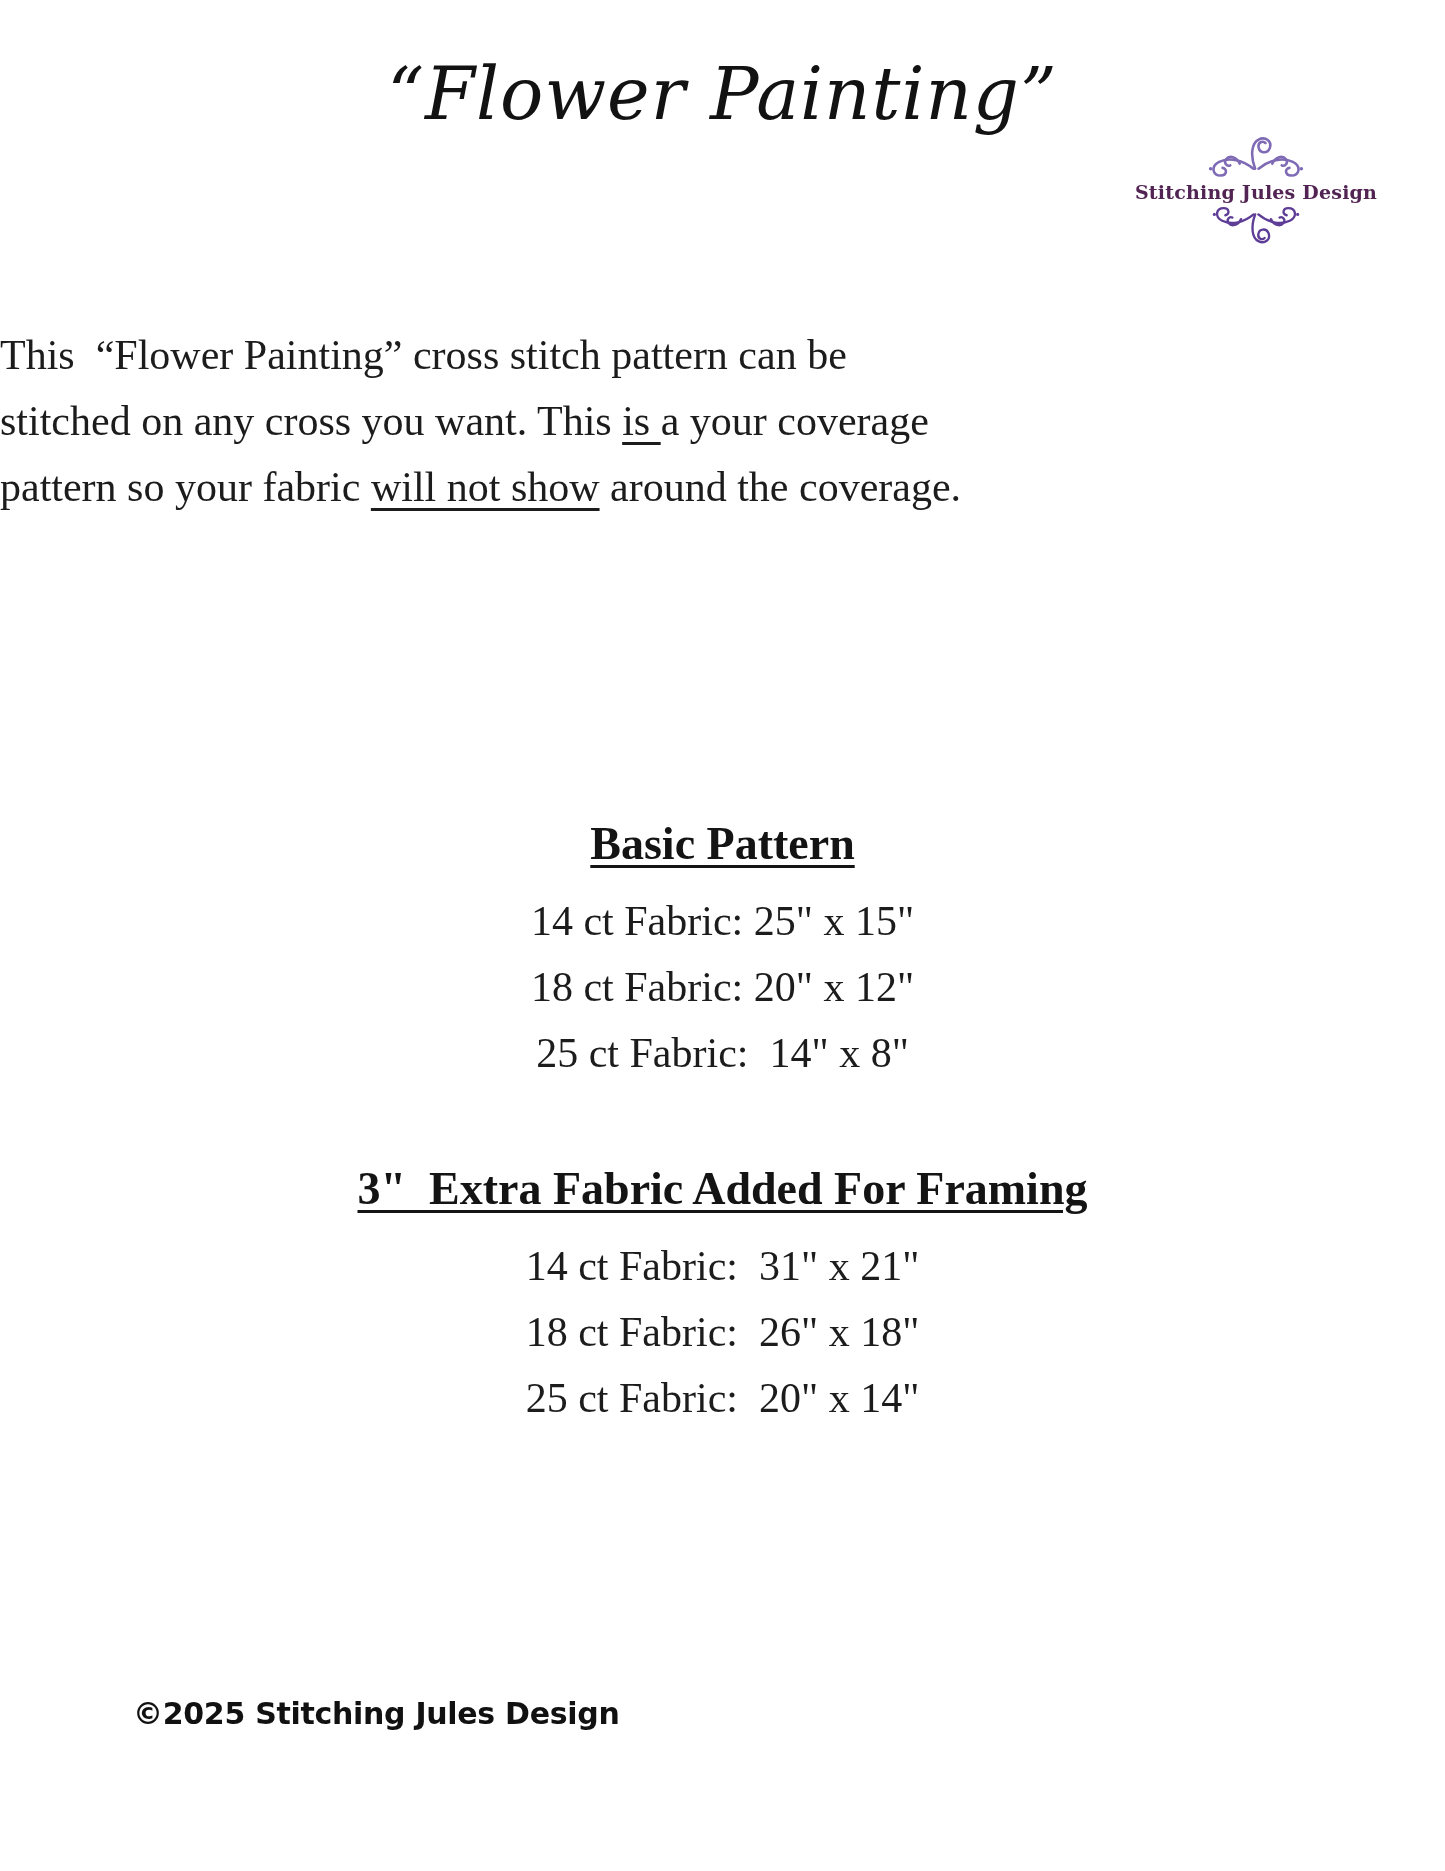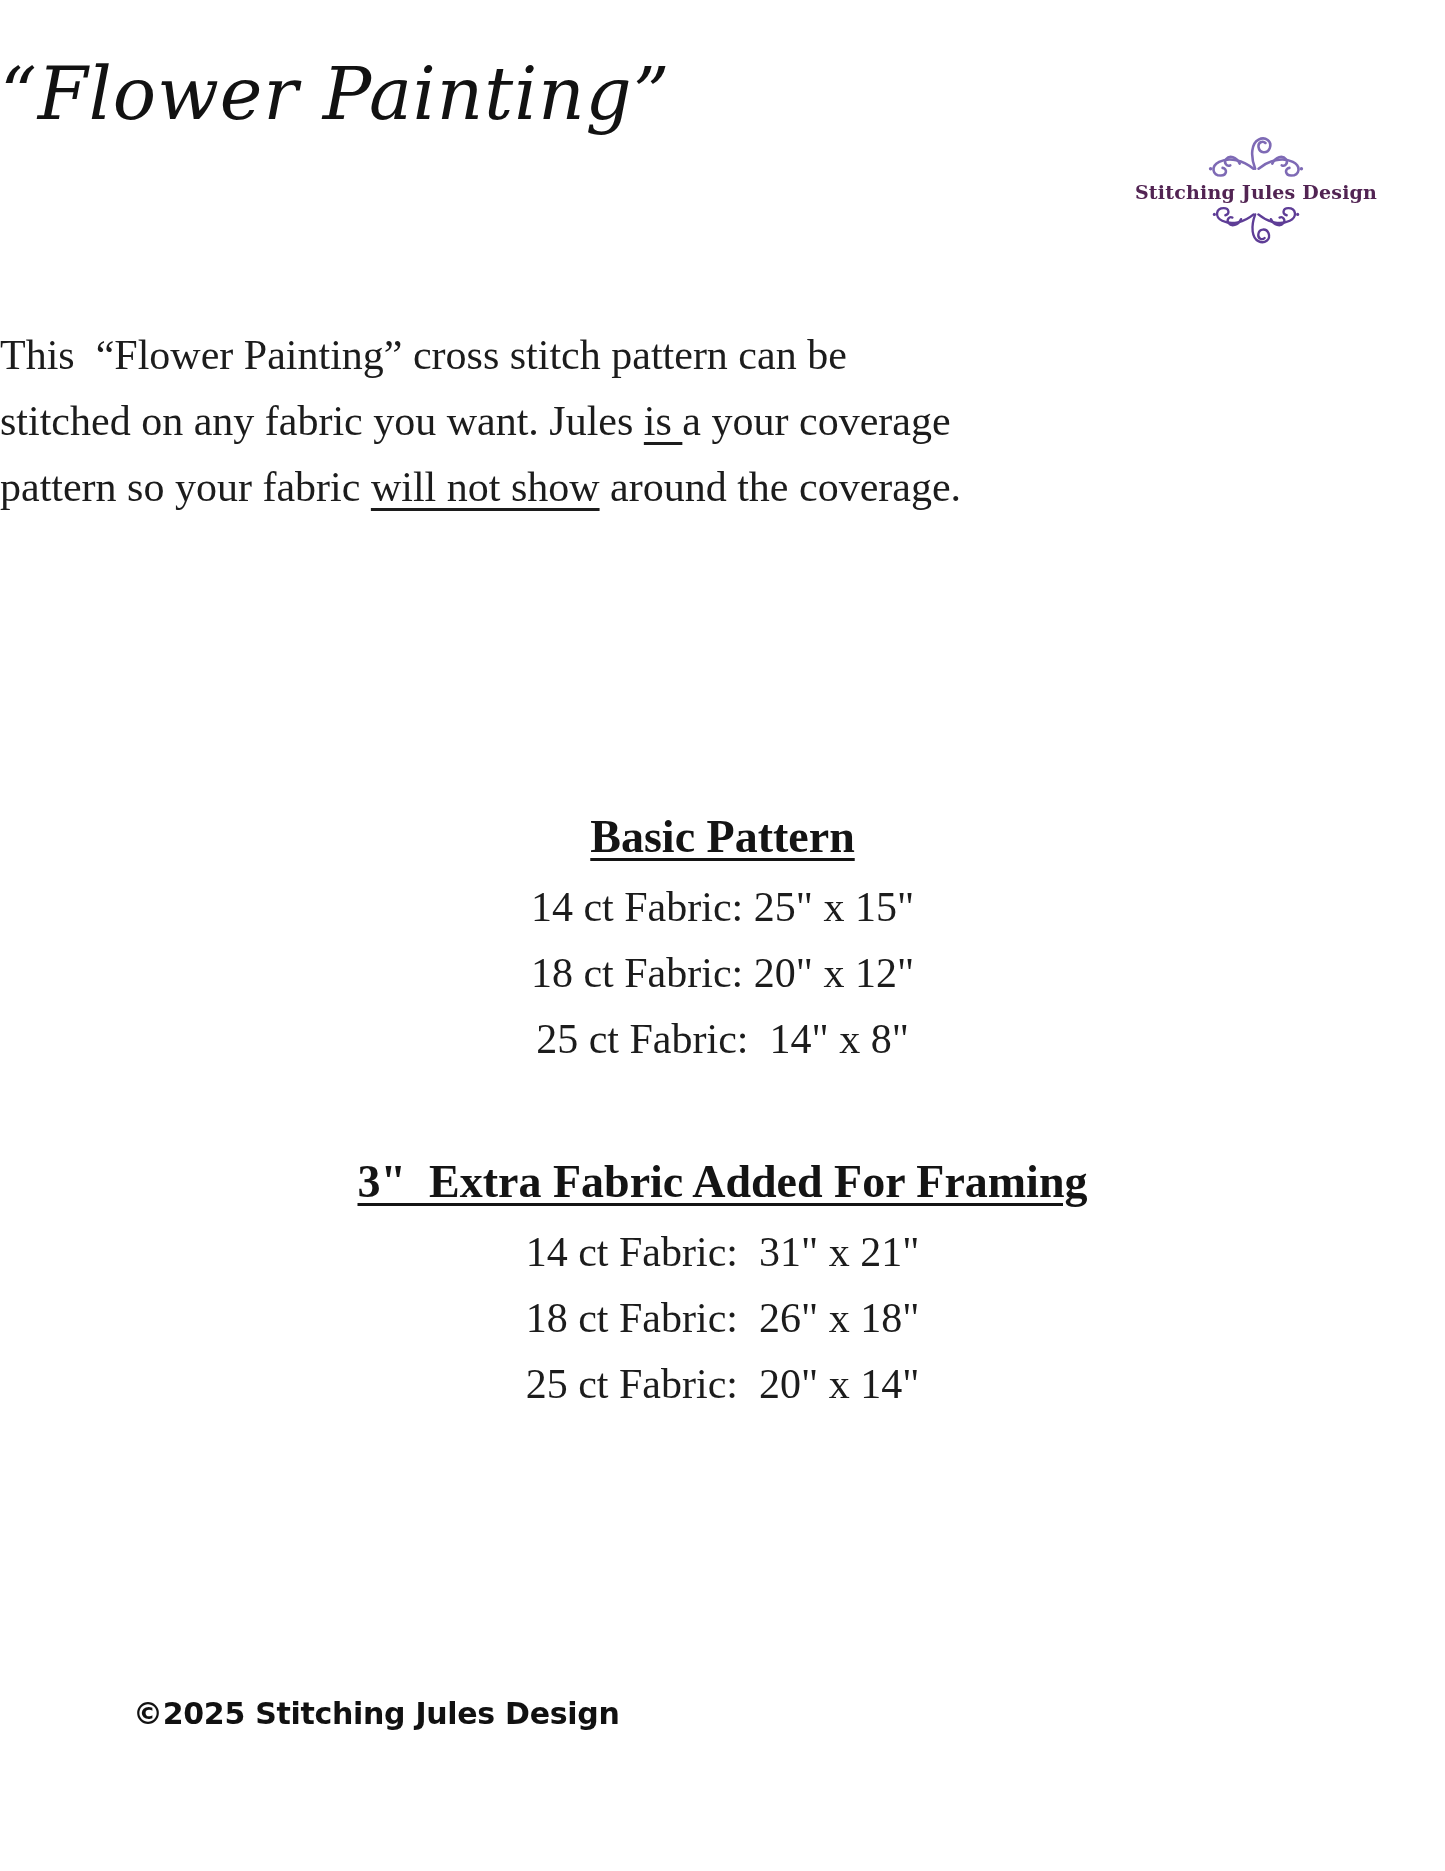--- a/index.html
+++ b/index.html
@@ -15,20 +15,21 @@
     overflow: hidden;
     font-family: "Liberation Serif", serif;
     color: #1c1c1c;
   }
   .title {
     position: absolute;
     top: 52px;
     left: 0;
     width: 100%;
     margin: 0;
+    text-align: center;
     font-family: "DejaVu Serif", serif;
     font-style: italic;
     font-weight: 500;
     font-size: 72px;
     letter-spacing: 1px;
     color: #121212;
     white-space: nowrap;
   }
   .logo {
     position: absolute;
@@ -80,21 +81,21 @@
     position: absolute;
     left: 0;
     width: 100%;
     text-align: center;
     font-size: 42px;
     line-height: 66px;
   }
   .size-block.basic { top: 800px; }
   .size-block.framing { top: 1145px; }
   .sec-heading {
-    margin: 4px;
+    margin: 11px;
     font-size: 46px;
     font-weight: 700;
     line-height: 66px;
     color: #141414;
     text-decoration: underline;
     text-decoration-thickness: 3px;
     text-underline-offset: 6px;
   }
   .size-row { line-height: 66px; }
   .copyright {
@@ -132,21 +133,21 @@
       <path d="M68 44 C80 34 96 30 108 36 C118 41 116 52 106 52 C99 52 98 44 104 43"></path>
       <path d="M46 38 C42 30 34 28 30 33 C27 37 31 42 35 40"></path>
       <path d="M84 38 C88 30 96 28 100 33 C103 37 99 42 95 40"></path>
       <circle cx="12" cy="44" r="2" fill="currentColor" stroke="none"></circle>
       <circle cx="118" cy="44" r="2" fill="currentColor" stroke="none"></circle>
     </svg>
   </div>
 
   <p class="intro">
     <span>This &nbsp;“Flower Painting” cross stitch pattern can be</span><br>
-    <span>stitched on any fabric you want. Jules </span><span class="u">is&nbsp;</span><span>a your coverage</span><br>
+    <span>stitched on any cross you want. This </span><span class="u">is&nbsp;</span><span>a your coverage</span><br>
     <span>pattern so your fabric </span><span class="u">will not show</span><span> around the coverage.</span>
   </p>
 
 
   <section class="size-block basic">
     <h2 class="sec-heading">Basic Pattern</h2>
     <div class="size-row">
       <span>14 ct Fabric:</span>
       <span>25" x 15"</span>
     </div>

